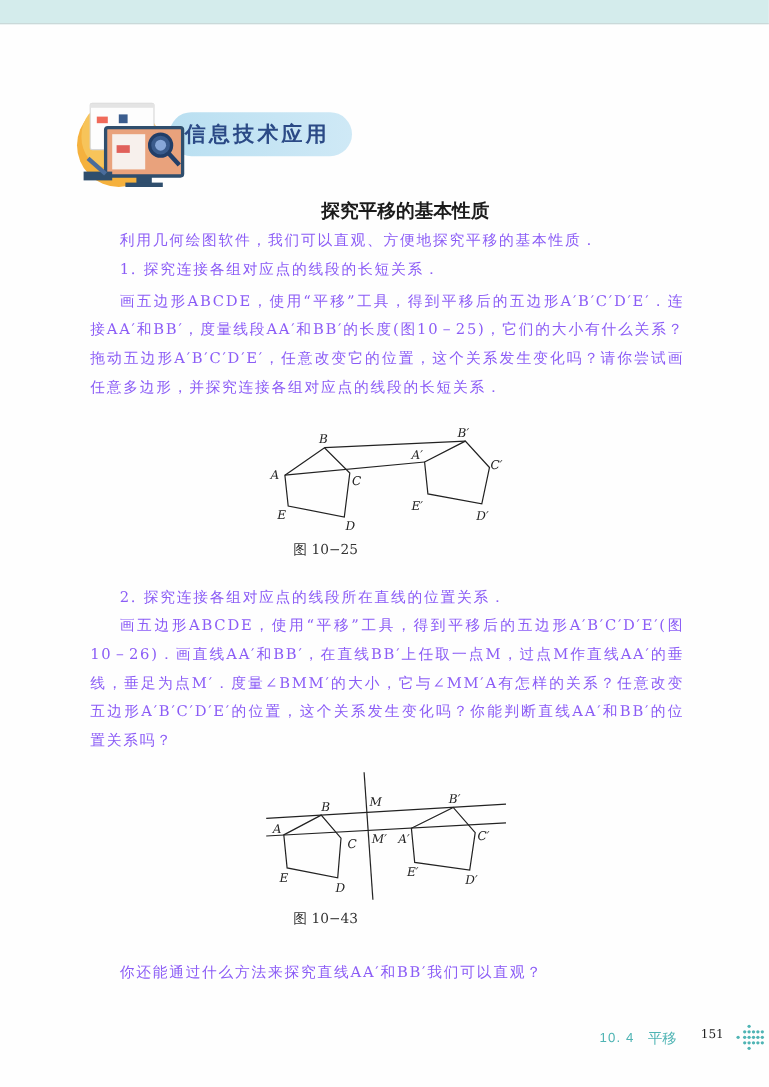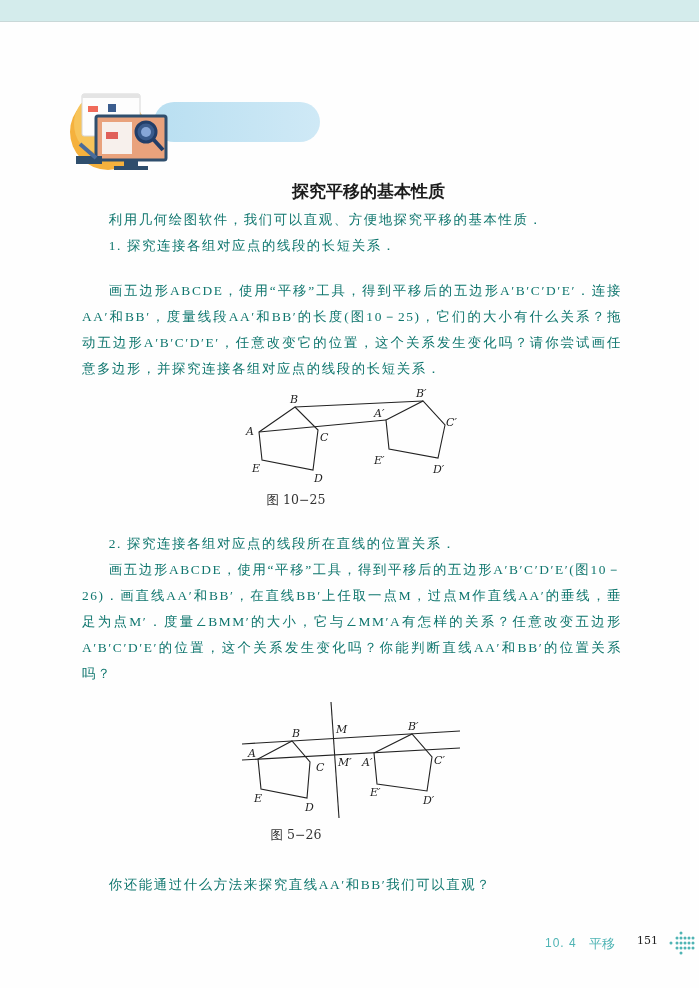--- a/index.html
+++ b/index.html
@@ -15,21 +15,21 @@
   }
   .badge-title {
     position:absolute; left:102px; top:25px; font-family:"DejaVu Sans","Liberation Sans",sans-serif;
     font-weight:bold; font-size:19px; letter-spacing:3px; color:#2b4a86;
   }
   .badge-icon { position:absolute; left:0; top:0; }
   .title {
     position:absolute; left:0; width:699px; top:180px; text-align:center;
     font-family:"DejaVu Sans","Liberation Sans",sans-serif; font-weight:bold; font-size:17px; color:#1b1b1b;margin-left:19px;
   }
-  .p { position:absolute; left:82px; width:540px; font-size:13.4px; line-height:26px; letter-spacing:1.6px; color:#0f766e; text-align:justify;font-family:Liberation Serif, serif; }
+  .p { position:absolute; left:82px; width:540px; font-size:13.4px; line-height:26px; letter-spacing:1.6px; color:#8b5cf6; text-align:justify; }
   .p.indent { text-indent:2em; }
   .fig { position:absolute; }
   .caption { position:absolute; left:0; width:592px; text-align:center; font-size:12.5px; color:#333; }
   .footer-sec { position:absolute; left:545px; top:936px; font-family:Liberation Sans, sans-serif; font-size:12px; color:#4fb4b4; letter-spacing:1px; }
   .footer-title { position:absolute; left:589px; top:935px; font-family:"DejaVu Sans","Liberation Sans",sans-serif; font-size:13px; color:#4fb4b4; }
   .footer-page { position:absolute; left:637px; top:934px; font-size:11px; color:#222; }
   .dots { position:absolute; left:668px; top:930px; }
   svg text { font-family:"DejaVu Serif","Liberation Serif",serif; font-style:italic; font-size:11px; fill:#222; }
 </style>
 </head>
@@ -50,27 +50,28 @@
     <rect x="36" y="38" width="30" height="32" fill="#f7f0ec"></rect>
     <rect x="40" y="48" width="12" height="7" fill="#e0605a"></rect>
     <circle cx="80" cy="48" r="10" fill="#3a5b8c" stroke="#223e68" stroke-width="3"></circle>
     <circle cx="80" cy="48" r="5" fill="#87a7d8"></circle>
     <line x1="87" y1="55" x2="97" y2="66" stroke="#223e68" stroke-width="4"></line>
     <rect x="58" y="76" width="14" height="8" fill="#2f4e6d"></rect>
     <rect x="48" y="82" width="34" height="4" fill="#2f4e6d"></rect>
     <rect x="10" y="72" width="26" height="8" fill="#2f4e6d"></rect>
     <line x1="14" y1="60" x2="30" y2="74" stroke="#4a6c9b" stroke-width="4"></line>
   </svg>
+  <div class="badge-title">信息技术应用</div>
 </div>
 
 <div class="title">探究平移的基本性质</div>
 
 <div class="p indent" style="top:207px;">利用几何绘图软件，我们可以直观、方便地探究平移的基本性质．</div>
 <div class="p indent" style="top:233px;">1. 探究连接各组对应点的线段的长短关系．</div>
-<div class="p indent" style="top:262px;margin-top:16px;">画五边形ABCDE，使用“平移”工具，得到平移后的五边形A′B′C′D′E′．连接AA′和BB′，度量线段AA′和BB′的长度(图10－25)，它们的大小有什么关系？拖动五边形A′B′C′D′E′，任意改变它的位置，这个关系发生变化吗？请你尝试画任意多边形，并探究连接各组对应点的线段的长短关系．</div>
+<div class="p indent" style="top:262px;">画五边形ABCDE，使用“平移”工具，得到平移后的五边形A′B′C′D′E′．连接AA′和BB′，度量线段AA′和BB′的长度(图10－25)，它们的大小有什么关系？拖动五边形A′B′C′D′E′，任意改变它的位置，这个关系发生变化吗？请你尝试画任意多边形，并探究连接各组对应点的线段的长短关系．</div>
 
 <svg class="fig" style="left:240px; top:385px;" width="230" height="100">
   <g fill="none" stroke="#222" stroke-width="1.1">
     <polygon points="19,47 55,22 78,45 73,85 22,75"></polygon>
     <polygon points="146,35 183,16 205,40 198,73 149,64"></polygon>
     <line x1="19" y1="47" x2="146" y2="35"></line>
     <line x1="55" y1="22" x2="183" y2="16"></line>
   </g>
   <text x="6" y="50">A</text>
   <text x="50" y="18">B</text>
@@ -102,21 +103,21 @@
   <text x="69" y="111">D</text>
   <text x="18" y="102">E</text>
   <text x="100" y="33">M</text>
   <text x="102" y="66">M′</text>
   <text x="126" y="66">A′</text>
   <text x="172" y="30">B′</text>
   <text x="198" y="64">C′</text>
   <text x="187" y="104">D′</text>
   <text x="134" y="96">E′</text>
 </svg>
-<div class="caption" style="top:827px;">图 5−26</div>
+<div class="caption" style="top:827px;">图 10−43</div>
 
 <div class="p indent" style="top:872px;">你还能通过什么方法来探究直线AA′和BB′我们可以直观？</div>
 
 <div class="footer-sec">10. 4</div>
 <div class="footer-title">平移</div>
 <div class="footer-page">151</div>
 <svg class="dots" width="30" height="30">
   <g fill="#4fb4b4">
     <circle cx="13" cy="3" r="1.5"></circle>
     <circle cx="9" cy="8" r="1.5"></circle>

